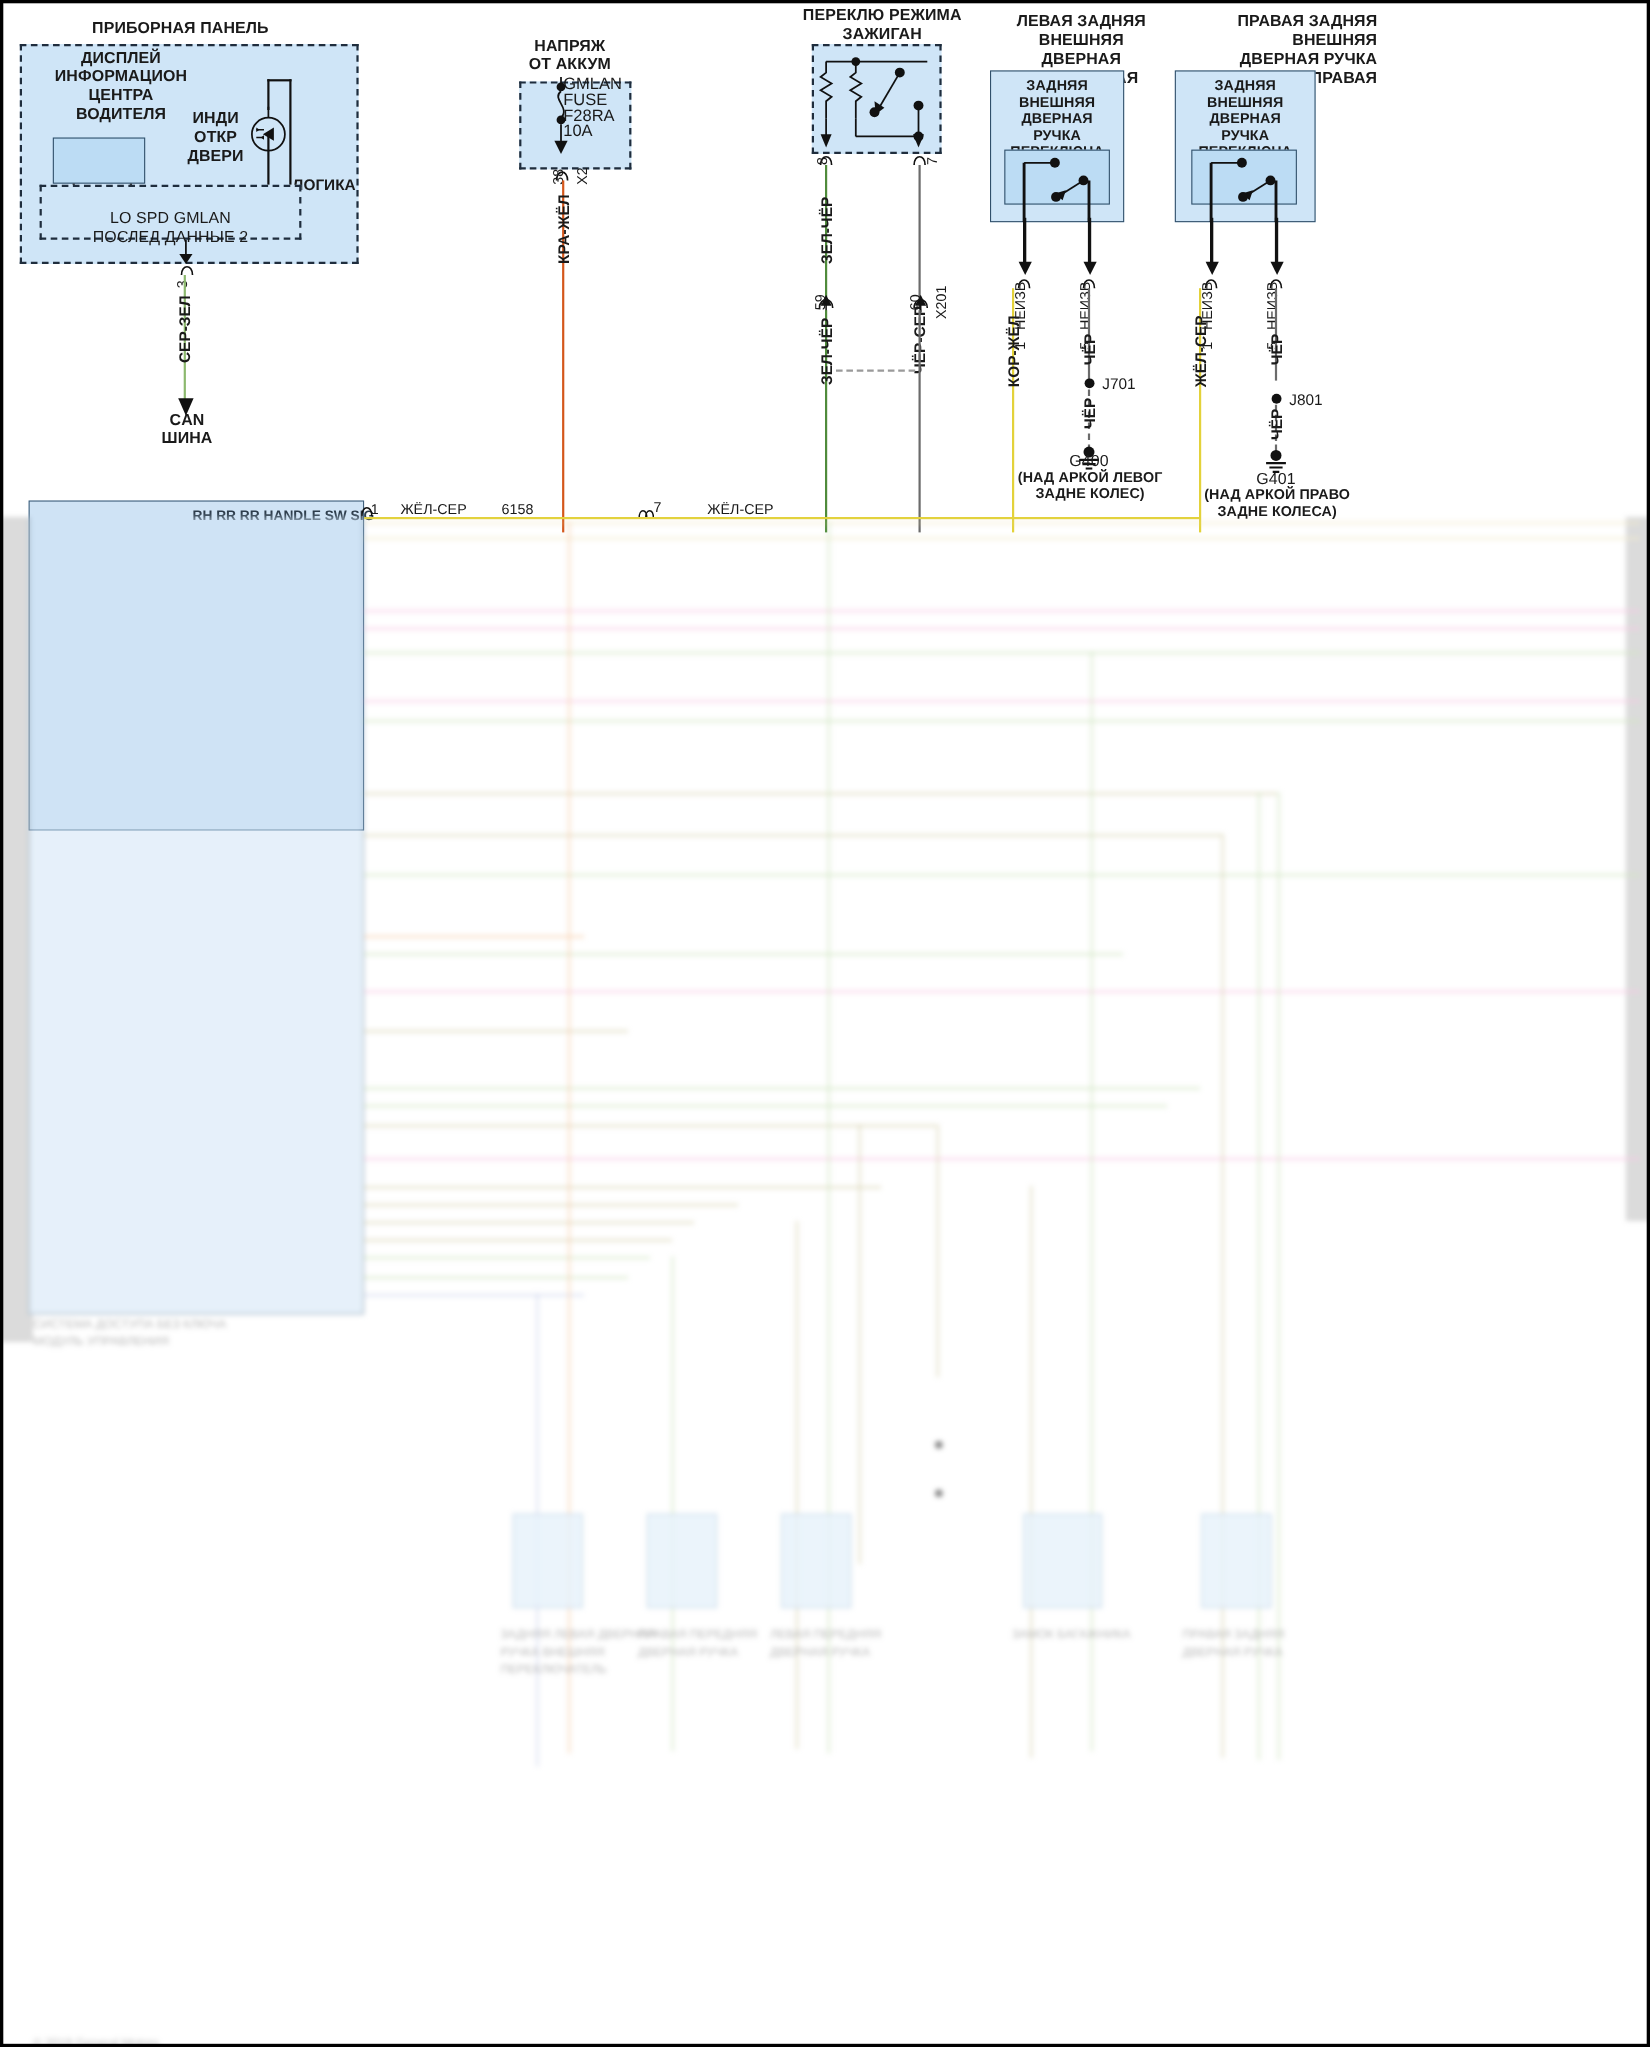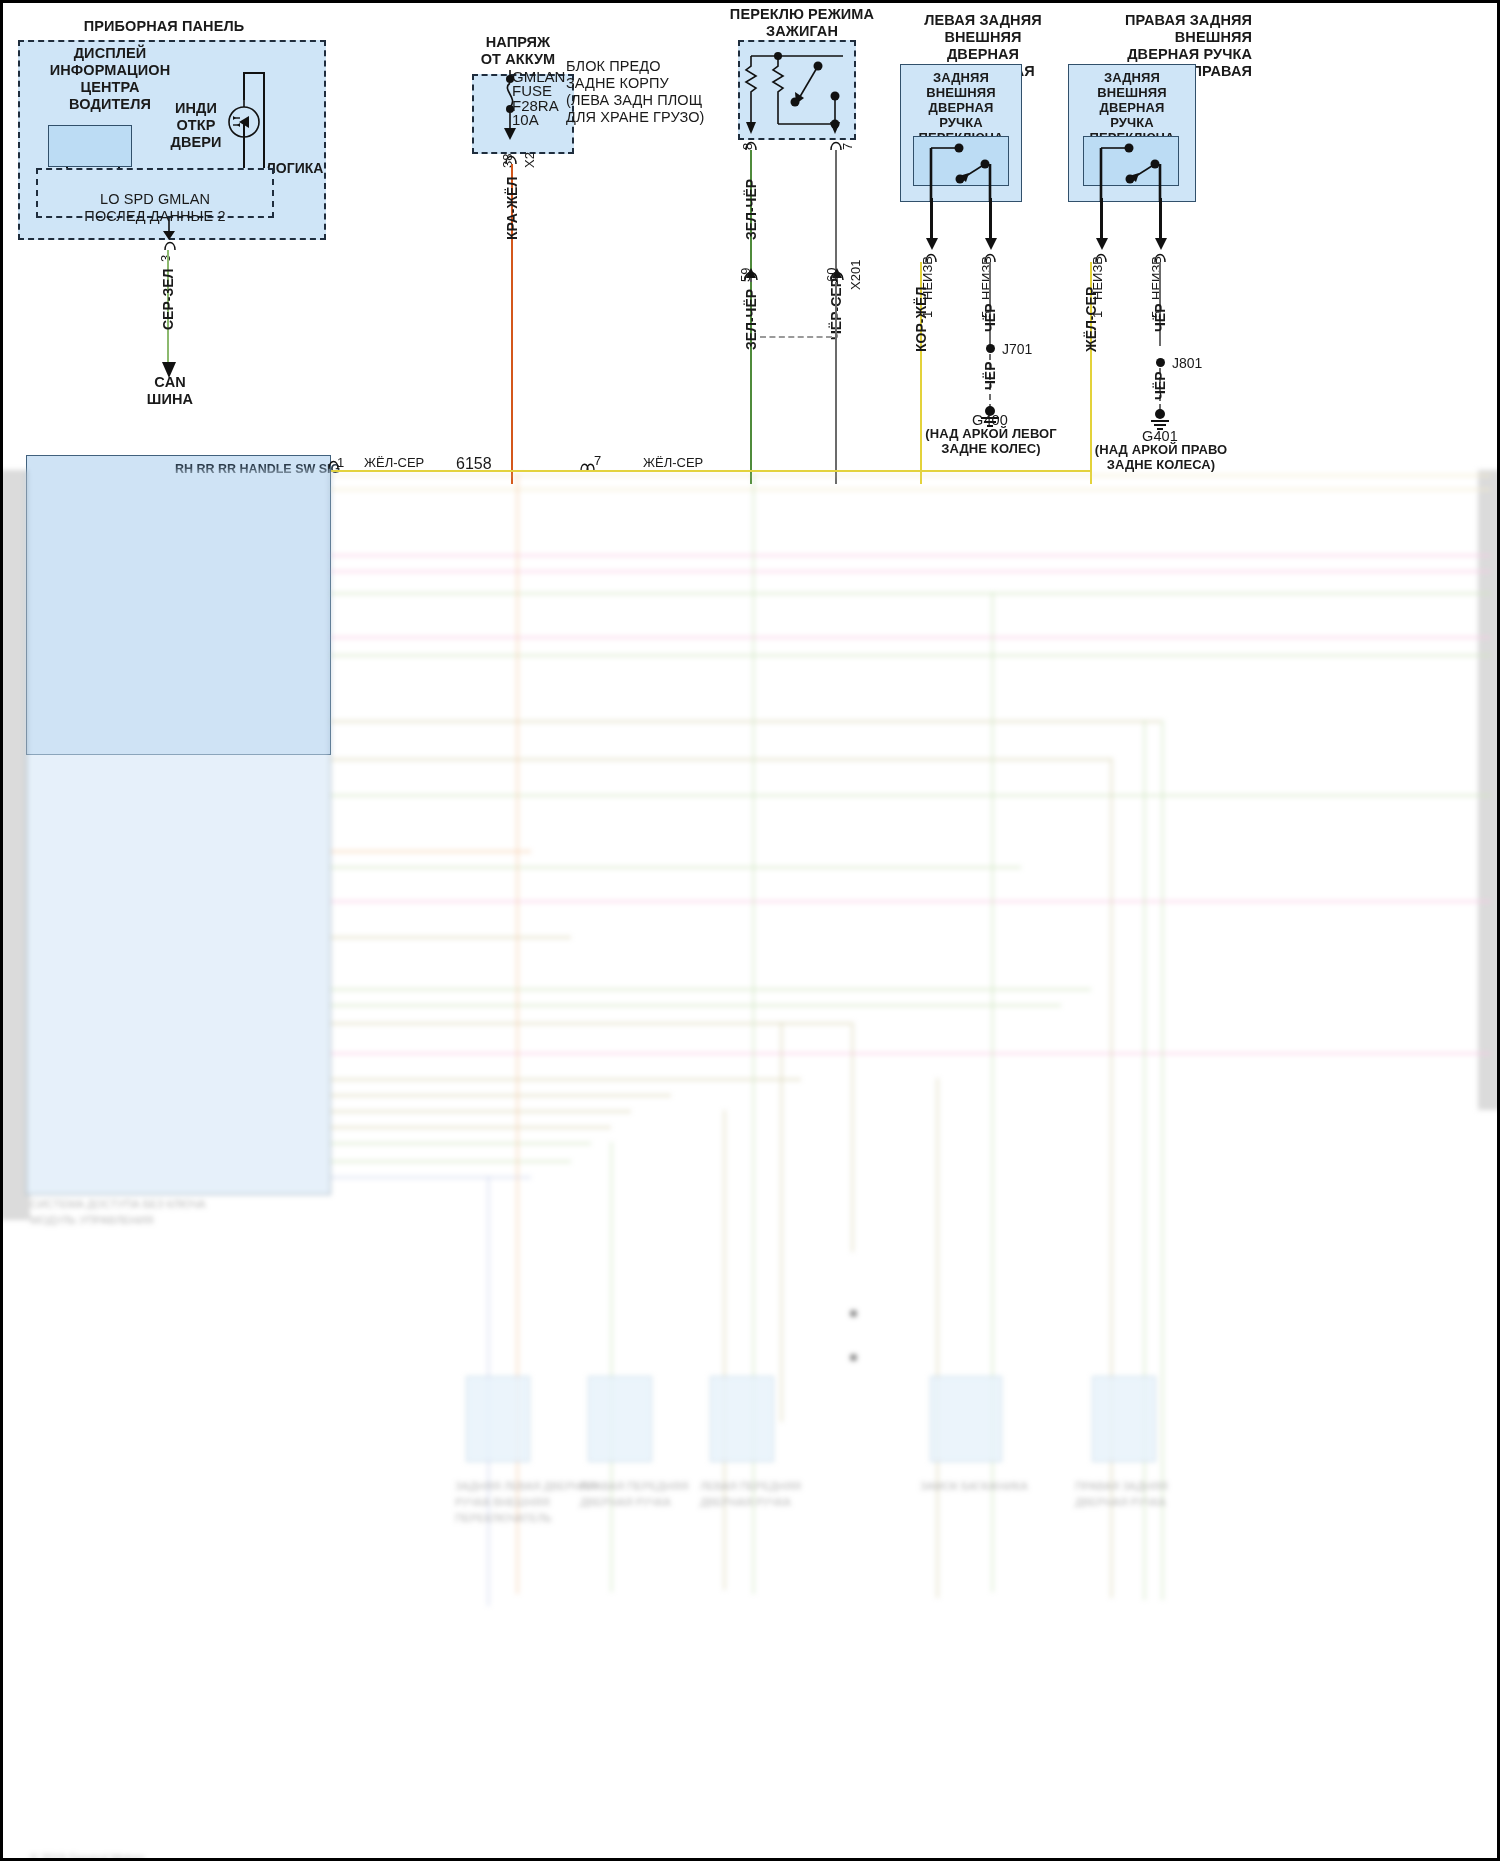--- a/index.html
+++ b/index.html
@@ -115,24 +115,20 @@
 
   <svg class="conn" style="left:496px;top:70px;" width="28" height="76">
     <line x1="14" y1="0" x2="14" y2="8" stroke="#111" stroke-width="1.6"></line>
     <circle cx="14" cy="9" r="4" fill="#111"></circle>
     <path d="M14 13 C5 20, 23 28, 14 37" fill="none" stroke="#111" stroke-width="1.6"></path>
     <circle cx="14" cy="39" r="4" fill="#111"></circle>
     <line x1="14" y1="43" x2="14" y2="62" stroke="#111" stroke-width="1.6"></line>
     <path d="M8 58 L14 70 L20 58 Z" fill="#111"></path>
   </svg>
 
-  <div class="lbl" style="left:566px;top:58px;width:190px;text-align:left;font-weight:400;">БЛОК ПРЕДО
-ЗАДНЕ КОРПУ
-(ЛЕВА ЗАДН ПЛОЩ
-ДЛЯ ХРАНЕ ГРУЗО)</div>
 
   <svg class="conn" style="left:503px;top:152px;" width="18" height="14">
     <path d="M3 12 C3 2, 13 2, 13 12" fill="none" stroke="#111" stroke-width="1.5"></path>
   </svg>
   <div class="vlabel small" style="left:500px;top:168px;">38</div>
   <div class="vlabel small" style="left:522px;top:168px;">X2</div>
 
   <div class="wire w-v" style="left:511px;top:164px;height:320px;background:#d4571b;"></div>
   <div class="vlabel" style="left:504px;top:240px;">КРА-ЖЁЛ</div>
 
@@ -343,21 +339,21 @@
 
   <div class="bigblue" style="left:26px;top:455px;width:305px;height:300px;"></div>
 
   <div class="hlabel" style="left:175px;top:462px;font-weight:700;font-size:12.5px;color:#2b3b4a;">RH RR RR HANDLE SW SIG</div>
 
   <svg class="conn" style="left:326px;top:456px;" width="16" height="14">
     <path d="M3 13 C3 3, 12 3, 12 13" fill="none" stroke="#111" stroke-width="1.4"></path>
   </svg>
   <div class="hlabel" style="left:337px;top:455px;font-weight:400;font-size:13px;">1</div>
   <div class="hlabel" style="left:364px;top:455px;font-weight:400;font-size:13px;">ЖЁЛ-СЕР</div>
-  <div class="hlabel" style="left:456px;top:455px;font-weight:400;font-size:16px;">6158</div>
+  <div class="hlabel" style="left:456px;top:455px;font-weight:400;font-size:13px;">6158</div>
 
   <svg class="conn" style="left:578px;top:458px;" width="20" height="14">
     <path d="M3 13 C3 4, 10 4, 10 13" fill="none" stroke="#111" stroke-width="1.3"></path>
     <path d="M9 13 C9 4, 16 4, 16 13" fill="none" stroke="#111" stroke-width="1.3"></path>
   </svg>
   <div class="hlabel" style="left:594px;top:453px;font-weight:400;font-size:13px;">7</div>
   <div class="hlabel" style="left:643px;top:455px;font-weight:400;font-size:13px;">ЖЁЛ-СЕР</div>
 
   <div class="wire w-h" style="left:331px;top:470px;width:760px;height:2.4px;background:#e3d23a;"></div>
 

